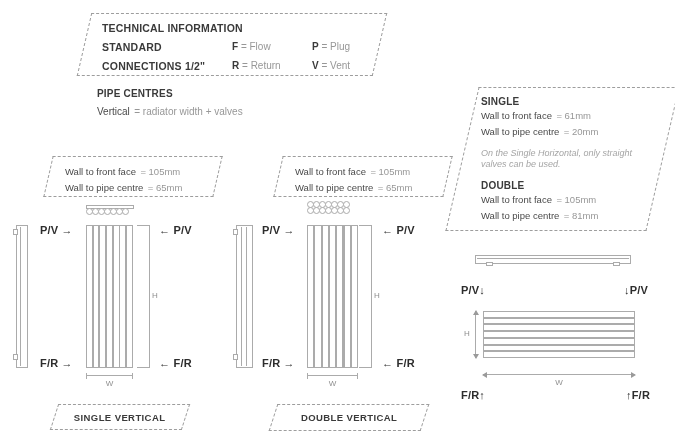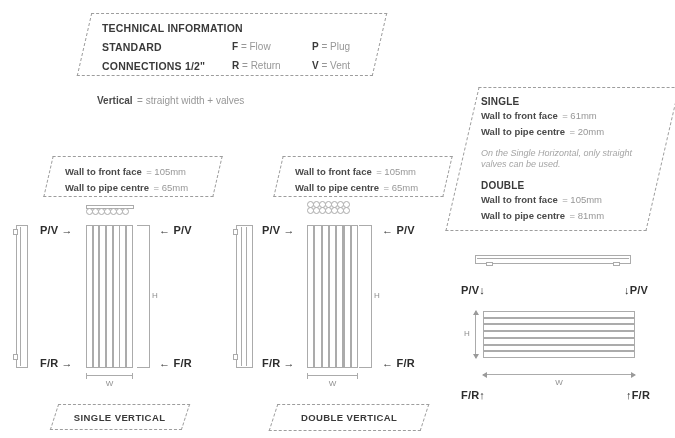--- a/index.html
+++ b/index.html
@@ -6,21 +6,21 @@
   #stage{position:relative;width:675px;height:438px;background:#fff;overflow:hidden;
          font-family:"Liberation Sans",sans-serif;color:#3a3a3a;}
   
   .pbox{position:absolute;border:1px dashed #9d9d9d;transform:skewX(-13deg);background:#fff;box-sizing:border-box;}
   .pbox-inner{transform:skewX(13deg);height:100%;box-sizing:border-box;}
   .capbox{position:absolute;border:1px dashed #9d9d9d;transform:skewX(-18deg);background:#fff;box-sizing:border-box;
           display:flex;align-items:center;justify-content:center;}
   .capbox .cap{transform:skewX(18deg);font-weight:bold;font-size:9.5px;letter-spacing:.4px;color:#3a3a3a;}
   
   .h-bold{font-weight:bold;font-size:10.5px;letter-spacing:.2px;color:#3a3a3a;}
-  .lbl{font-weight:bold;font-size:9.5px;color:#4a4a4a;}
+  .lbl{font-weight:normal;font-size:9.5px;color:#4a4a4a;}
   .val{font-size:9.5px;color:#979797;}
   .note{font-size:9px;color:#a5a5a5;font-style:italic;line-height:11px;}
   .tech-grid{display:grid;grid-template-columns:130px 80px auto;row-gap:4px;padding:8px 0 0 17px;font-size:10px;}
   .tech-grid .title{grid-column:1/4;}
   .kk{font-weight:bold;color:#3a3a3a;}
   .vv{color:#979797;}
   
   .dlabel{position:absolute;font-weight:bold;font-size:11px;color:#2d2d2d;white-space:nowrap;letter-spacing:.2px;}
   .dletter{position:absolute;font-size:8px;color:#8f8f8f;}
   .tubes-v{position:absolute;box-sizing:border-box;border-top:1px solid #ababab;border-bottom:1px solid #ababab;
@@ -59,23 +59,24 @@
       <div class="h-bold">STANDARD</div>
       <div><span class="kk">F</span> <span class="vv">= Flow</span></div>
       <div><span class="kk">P</span> <span class="vv">= Plug</span></div>
       <div class="h-bold">CONNECTIONS 1/2"</div>
       <div><span class="kk">R</span> <span class="vv">= Return</span></div>
       <div><span class="kk">V</span> <span class="vv">= Vent</span></div>
     </div>
   </div>
 
   <div style="position:absolute;left:97px;top:88px;width:270px;">
+    <div class="h-bold" style="font-size:10px;">PIPE CENTRES</div>
     <div class="line2" style="margin-top:4px;">
       <span class="lbl" style="font-size:10px;">Vertical</span>
-      <span class="val" style="font-size:10px;">= straight width + valves</span>
+      <span class="val" style="font-size:10px;">= radiator width + valves</span>
     </div>
   </div>
 
   <div class="pbox" style="left:462px;top:87px;width:201px;height:144px;">
     <div class="pbox-inner" style="padding:8px 0 0 18px;">
       <div class="h-bold" style="font-size:10px;">SINGLE</div>
       <div class="line2"><span class="lbl">Wall to front face</span> <span class="val">= 61mm</span></div>
       <div class="line2"><span class="lbl">Wall to pipe centre</span> <span class="val">= 20mm</span></div>
       <div class="note" style="margin:10px 28px 10px 0;">On the Single Horizontal, only straight valves can be used.</div>
       <div class="h-bold" style="font-size:10px;">DOUBLE</div>

